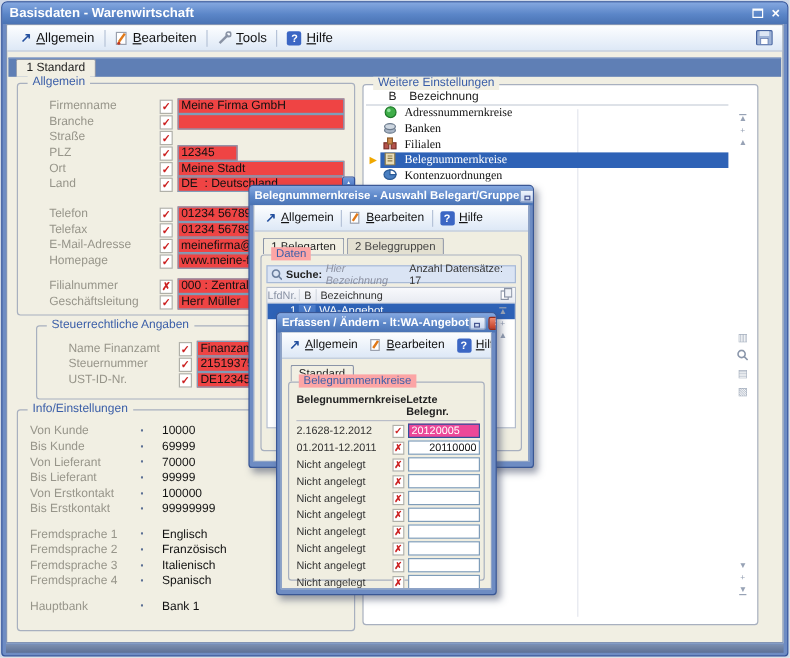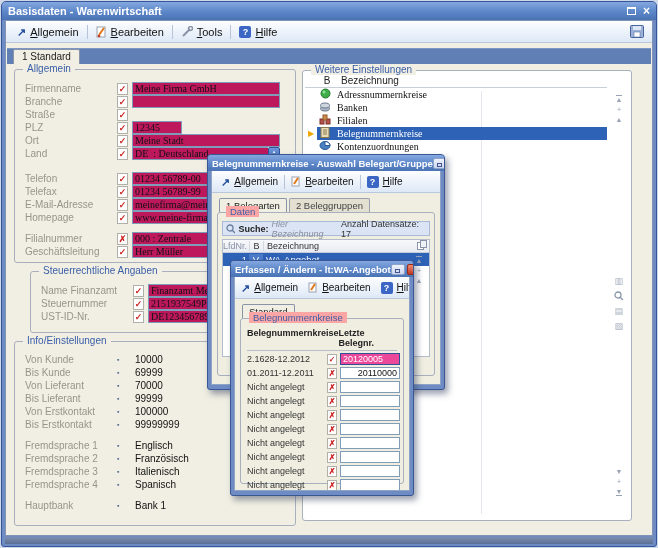--- a/index.html
+++ b/index.html
@@ -43,25 +43,25 @@
         border-bottom:none; border-radius:2px 2px 0 0; font-size:10px; padding:1px 8px 2px; color:#222; }
   .tab-inactive { background:#e3e0d1; border:1px solid #9aa0ae; border-bottom:none;
         border-radius:2px 2px 0 0; font-size:10px; padding:1px 7px; color:#444; }
 
   
   .gbox { position:absolute; border:1px solid #a8b0bf; border-radius:3px; }
   .gbox-label { position:absolute; top:-7px; left:8px; background:#f1efe3; padding:0 4px;
         color:#3a5ea8; font-size:10px; }
 
   
-  .frow { display:flex; align-items:center; height:13px; margin:0 8px 0 10px; }
+  .frow { display:flex; align-items:center; height:13px; margin:0 8px 0 26px; }
   .flabel { width:92px; font-size:10px; color:#97958a; flex:none; }
   .fmark { width:11px; height:12px; flex:none; background:#fff; border:1px solid #b0b0a8;
         color:#cc2222; font-size:9px; font-weight:bold; line-height:11px; text-align:center; margin-right:4px; }
-  .finput { height:13px; border:1px solid #7f9db9; background:#be185d; font-family:Liberation Serif, serif;
+  .finput { height:13px; border:1px solid #7f9db9; background:#ef4444; font-family:Liberation Sans, sans-serif;
         font-size:10px; padding:0 2px; color:#111; }
   .w-wide { width:148px; } .w-short { width:50px; } .w-med { width:118px; } .w-tax { width:130px; }
   .combo { display:flex; width:148px; }
   .combo .finput { flex:1; border-right:none; }
   .combo-spin { width:12px; height:13px; background:linear-gradient(#6f96d8,#3f6fc0);
         border:1px solid #30509a; border-radius:2px; color:#fff; font-size:4px; line-height:5px;
         text-align:center; padding-top:1px; }
   .vgap { height:12px; } .vgap-s { height:8px; }
 
   .irow { display:flex; align-items:center; height:13px; margin:0 8px 0 10px; font-size:10px; }

